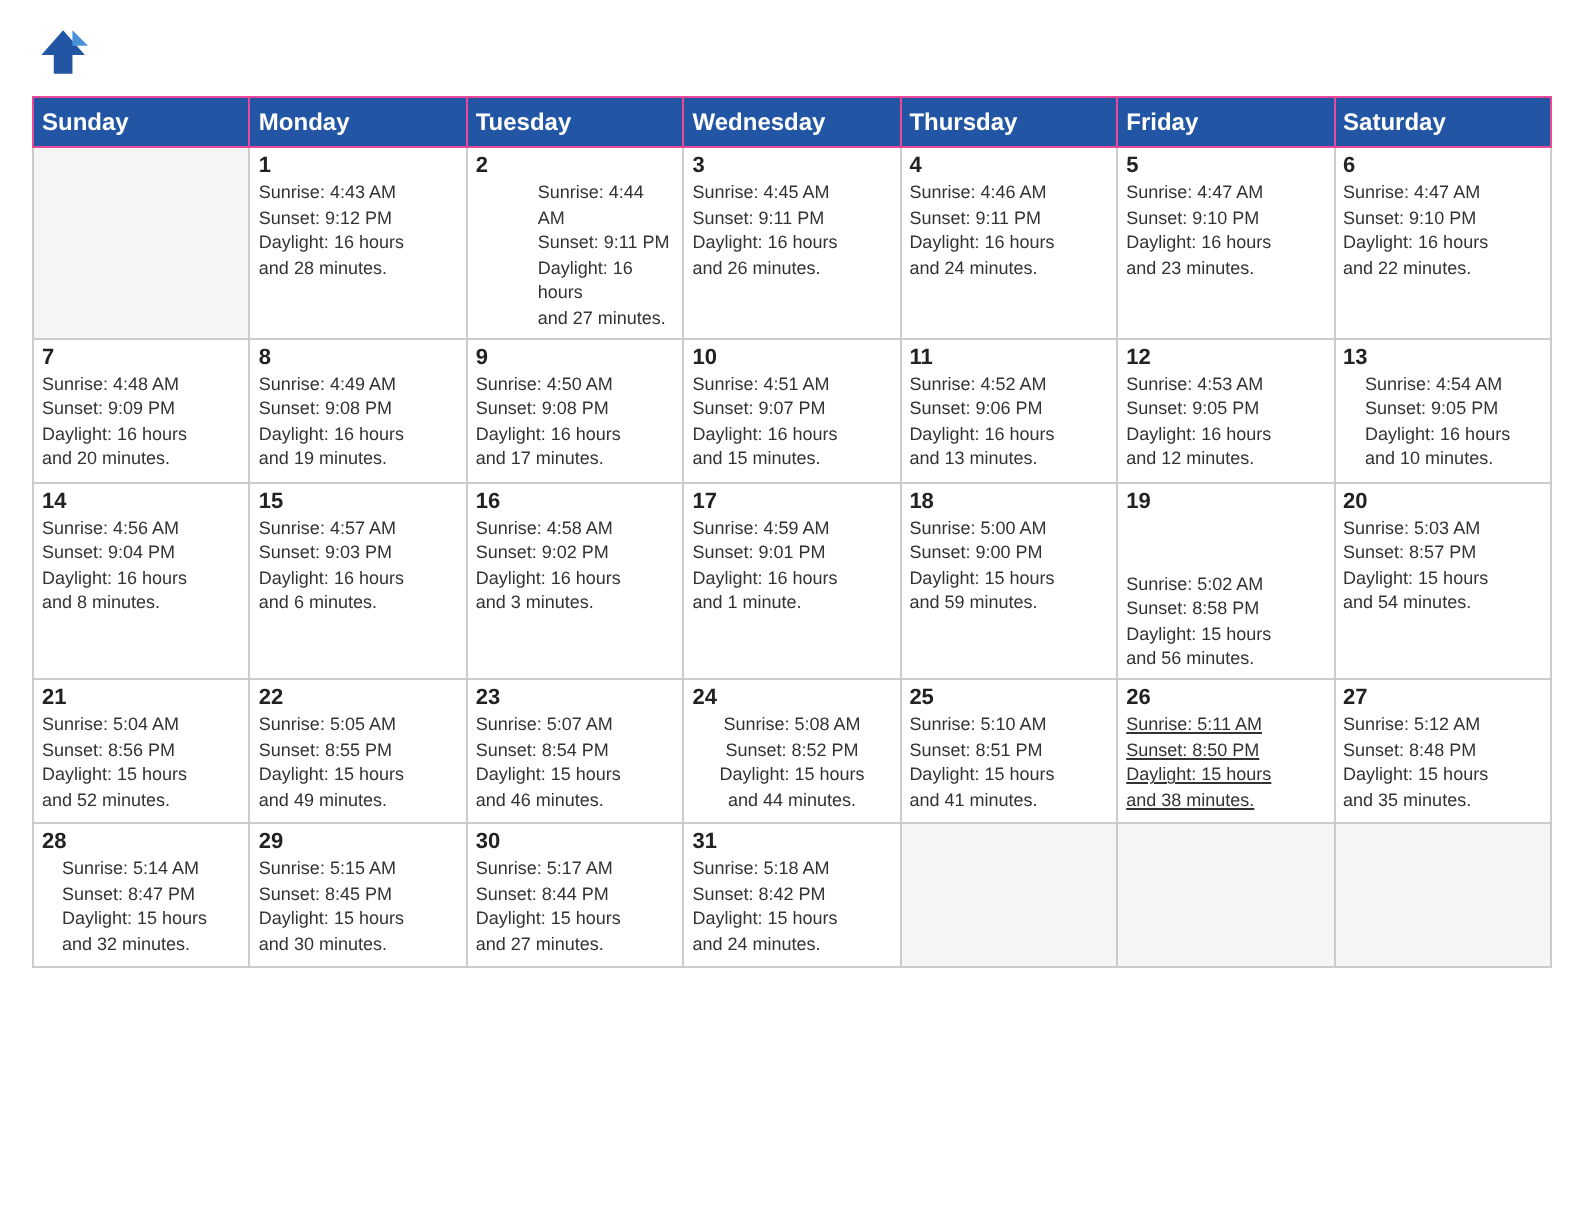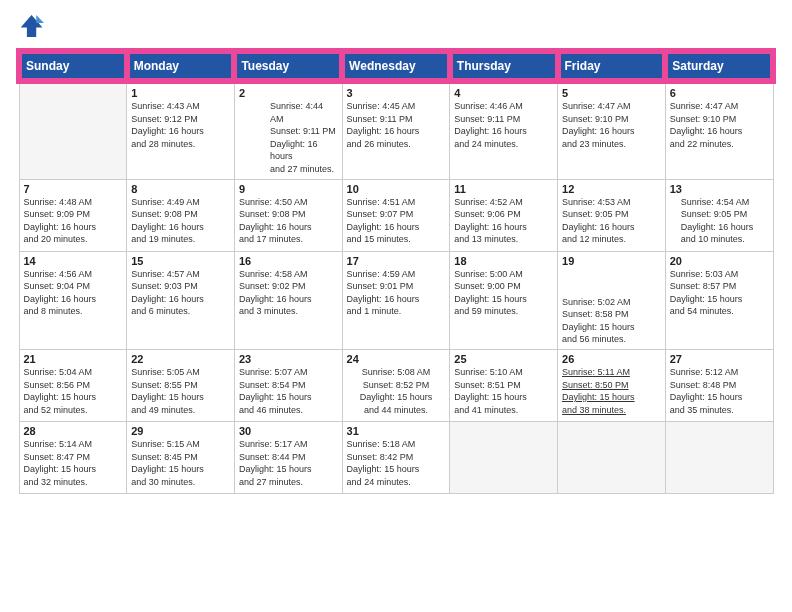--- a/index.html
+++ b/index.html
@@ -58,21 +58,21 @@
       border-collapse: collapse;
       table-layout: fixed;
     }
     thead tr th {
       background: #2255a4;
       color: #fff;
       font-size: 12px;
       font-weight: bold;
       padding: 5px 4px;
       text-align: left;
-      border: 6px solid #ec4899;
+      border: 1px solid #ec4899;
     }
     tbody tr td {
       vertical-align: top;
       border: 1px solid #ccc;
       padding: 3px 4px;
       font-size: 9.5px;
       color: #222;
       height: 72px;
     }
     tbody tr td.empty {
@@ -319,21 +319,21 @@
             <span class="day-num">27</span>
             <div class="day-info" style="white-space: pre-line;">Sunrise: 5:12 AM
 Sunset: 8:48 PM
 Daylight: 15 hours
 and 35 minutes.</div>
           </td>
         </tr>
         <tr>
           <td>
             <span class="day-num">28</span>
-            <div class="day-info" style="white-space: pre-line;">Sunrise: 5:14 AM
+            <div class="day-info" style="white-space: pre-line; margin-left: 10px;">Sunrise: 5:14 AM
 Sunset: 8:47 PM
 Daylight: 15 hours
 and 32 minutes.</div>
           </td>
           <td>
             <span class="day-num">29</span>
             <div class="day-info" style="white-space: pre-line;">Sunrise: 5:15 AM
 Sunset: 8:45 PM
 Daylight: 15 hours
 and 30 minutes.</div>

